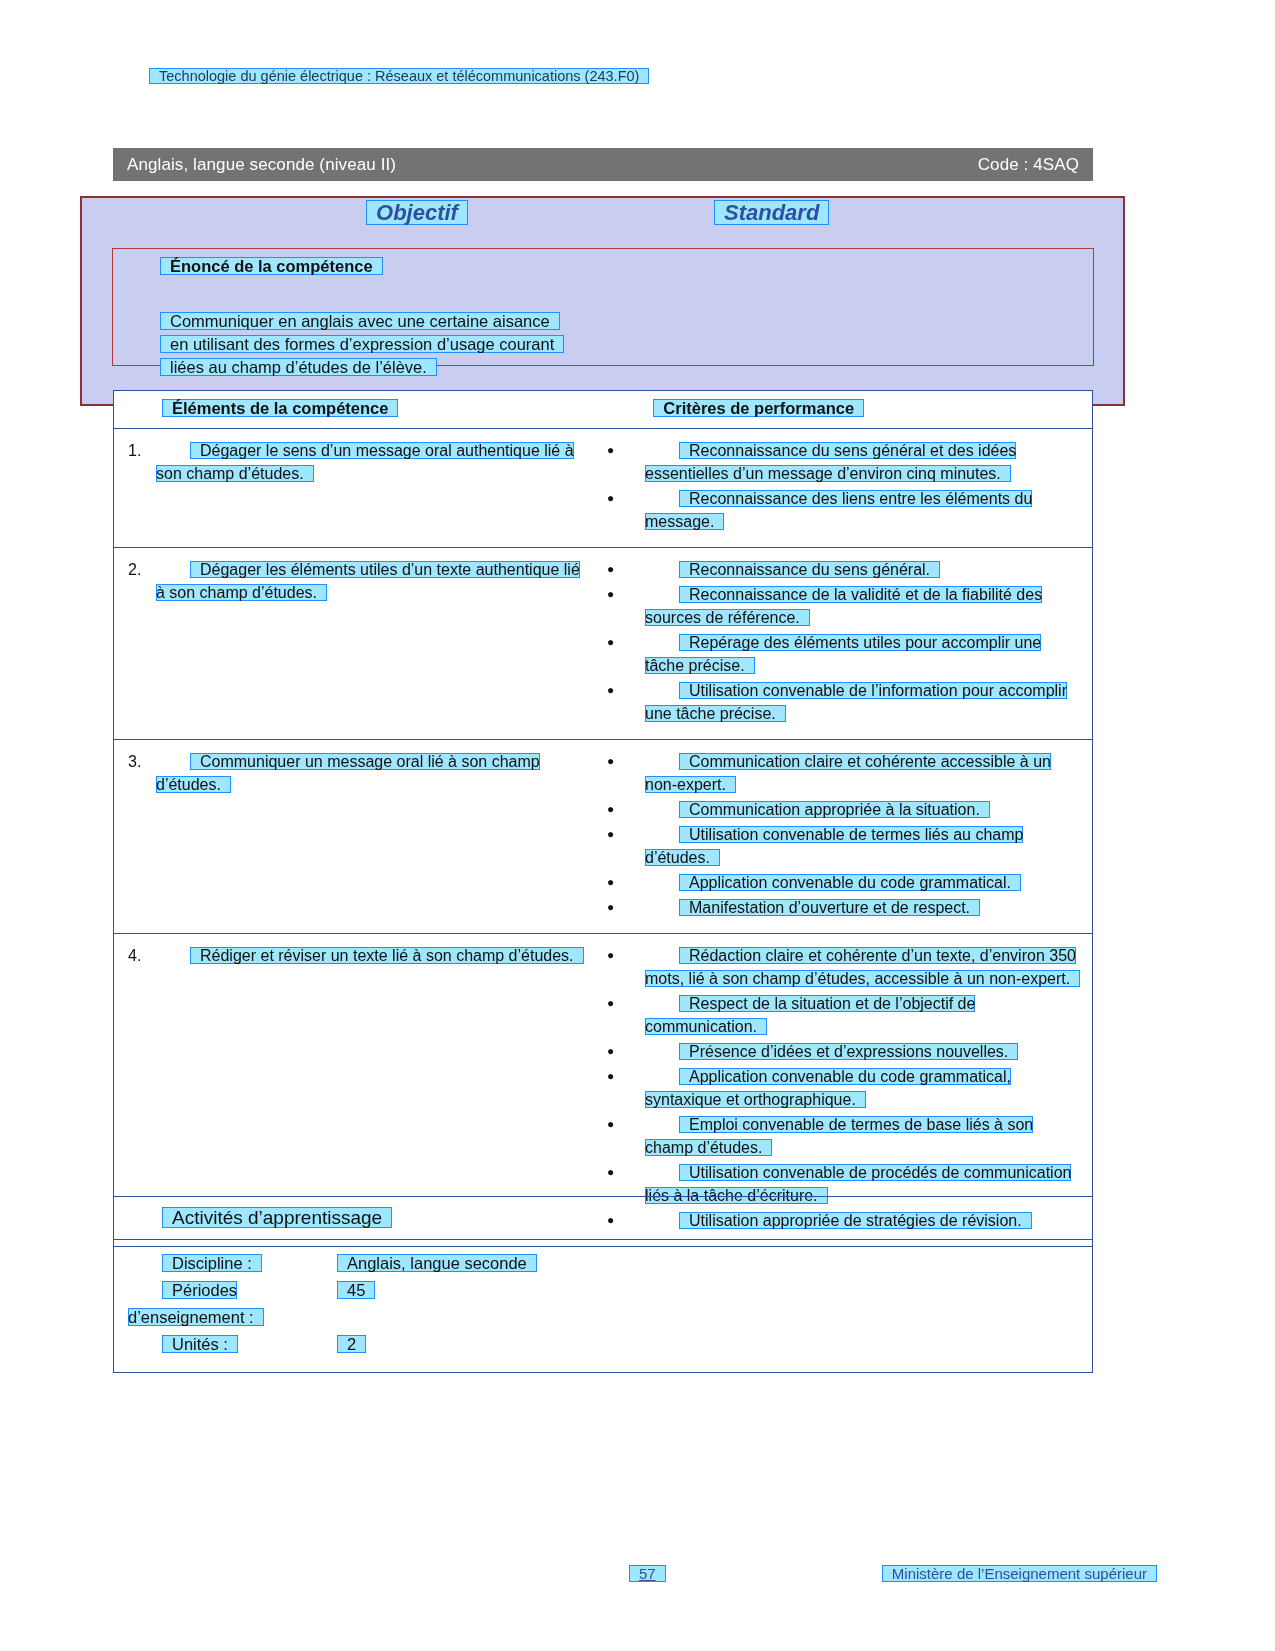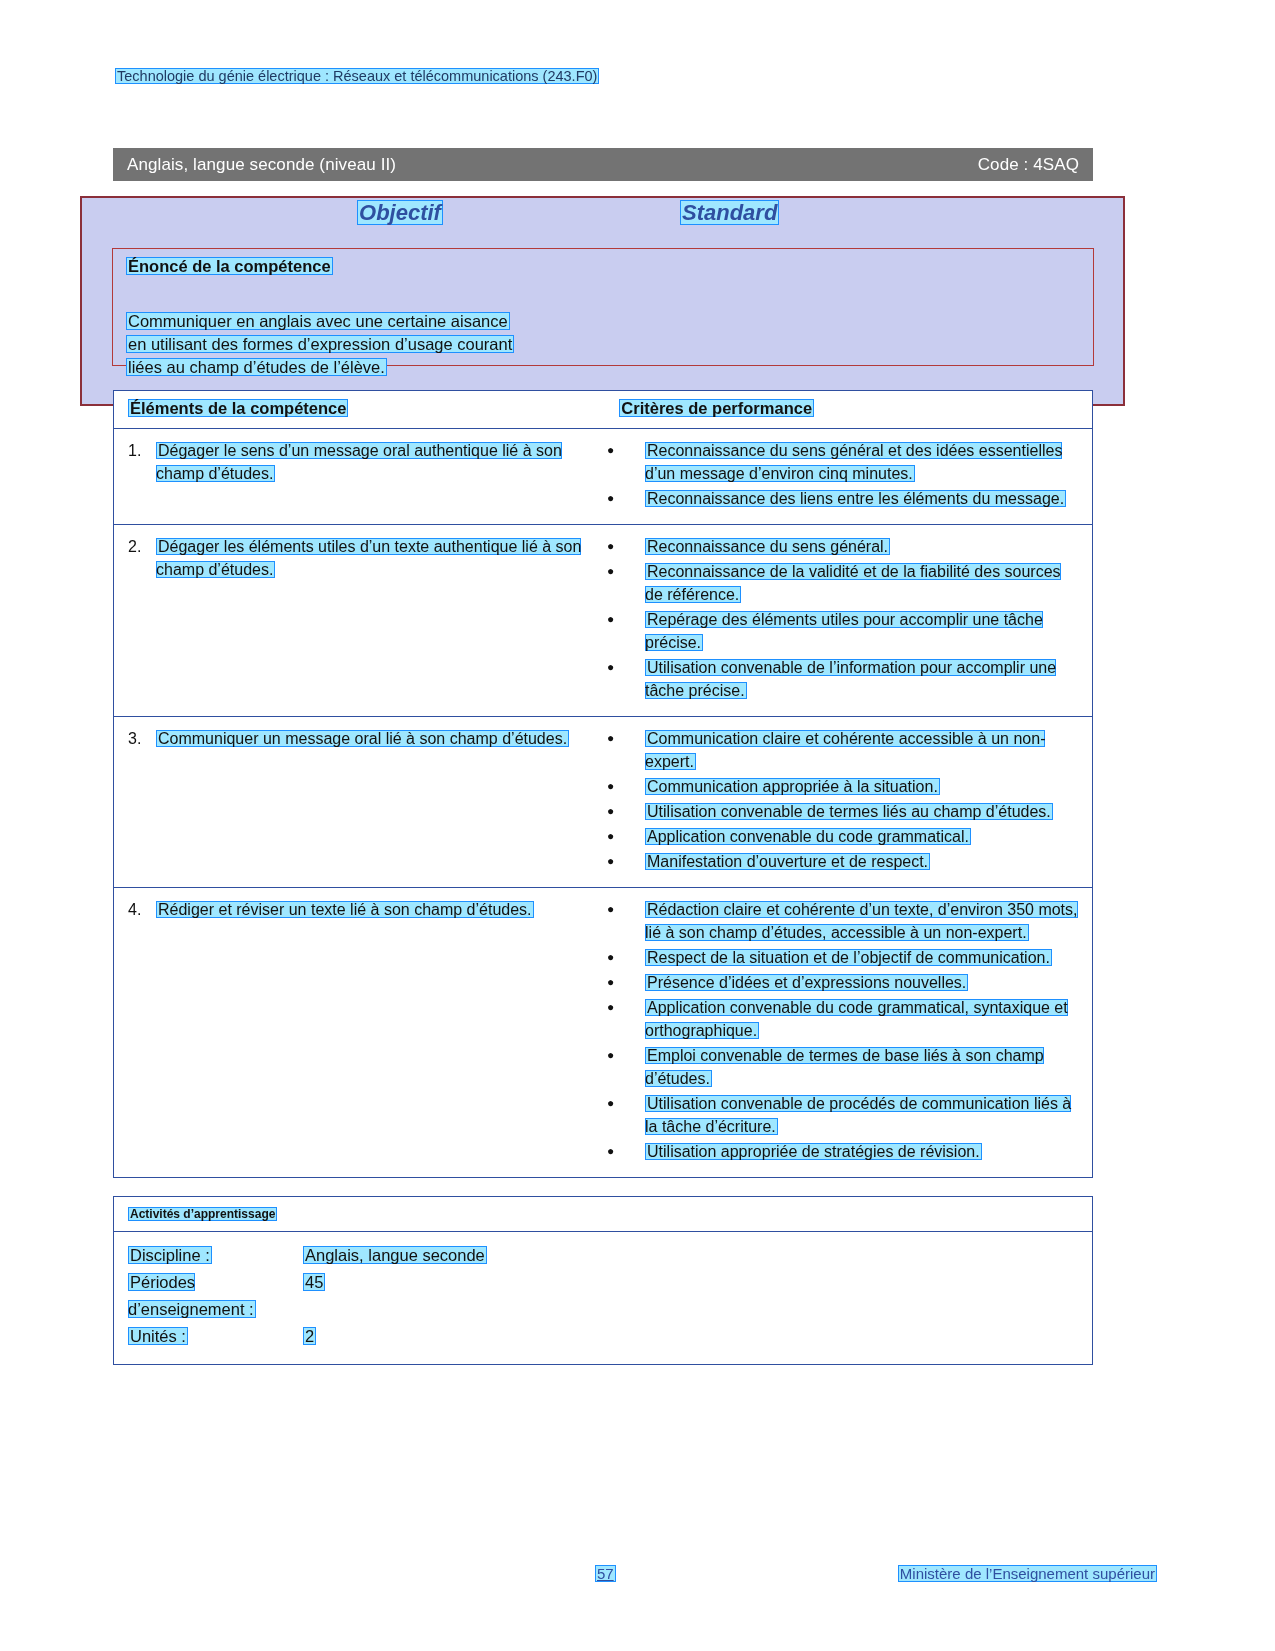--- a/index.html
+++ b/index.html
@@ -20,21 +20,22 @@
     width: 1275px;
     height: 1651px;
     box-sizing: border-box;
   }
 
   
   .sel {
     background: #9fe7ff;
     box-shadow: 0 0 0 1px #1e90ff inset;
     display: inline;
-    padding: 0 2px;
+    padding: 0 10px;
+    margin-left: 34px;
   }
 
   .header-note {
     position: absolute;
     top: 68px;
     left: 115px;
     font-size: 14.5px;
     color: #203a63;
   }
 
@@ -180,22 +181,22 @@
   
   .act-box {
     position: absolute;
     top: 1196px;
     left: 113px;
     width: 980px;
     border: 1.5px solid #2f4fa0;
     box-sizing: border-box;
   }
   .act-title {
-    font-weight: bold;
-    font-size: 12px;
+    font-weight: normal;
+    font-size: 19px;
     padding: 10px 14px 10px 14px;
     border-bottom: 1.5px solid #2f4fa0;
     color: #111;
   }
   .act-body {
     padding: 10px 14px 14px 14px;
     font-size: 16.5px;
     line-height: 27px;
     color: #111;
   }

